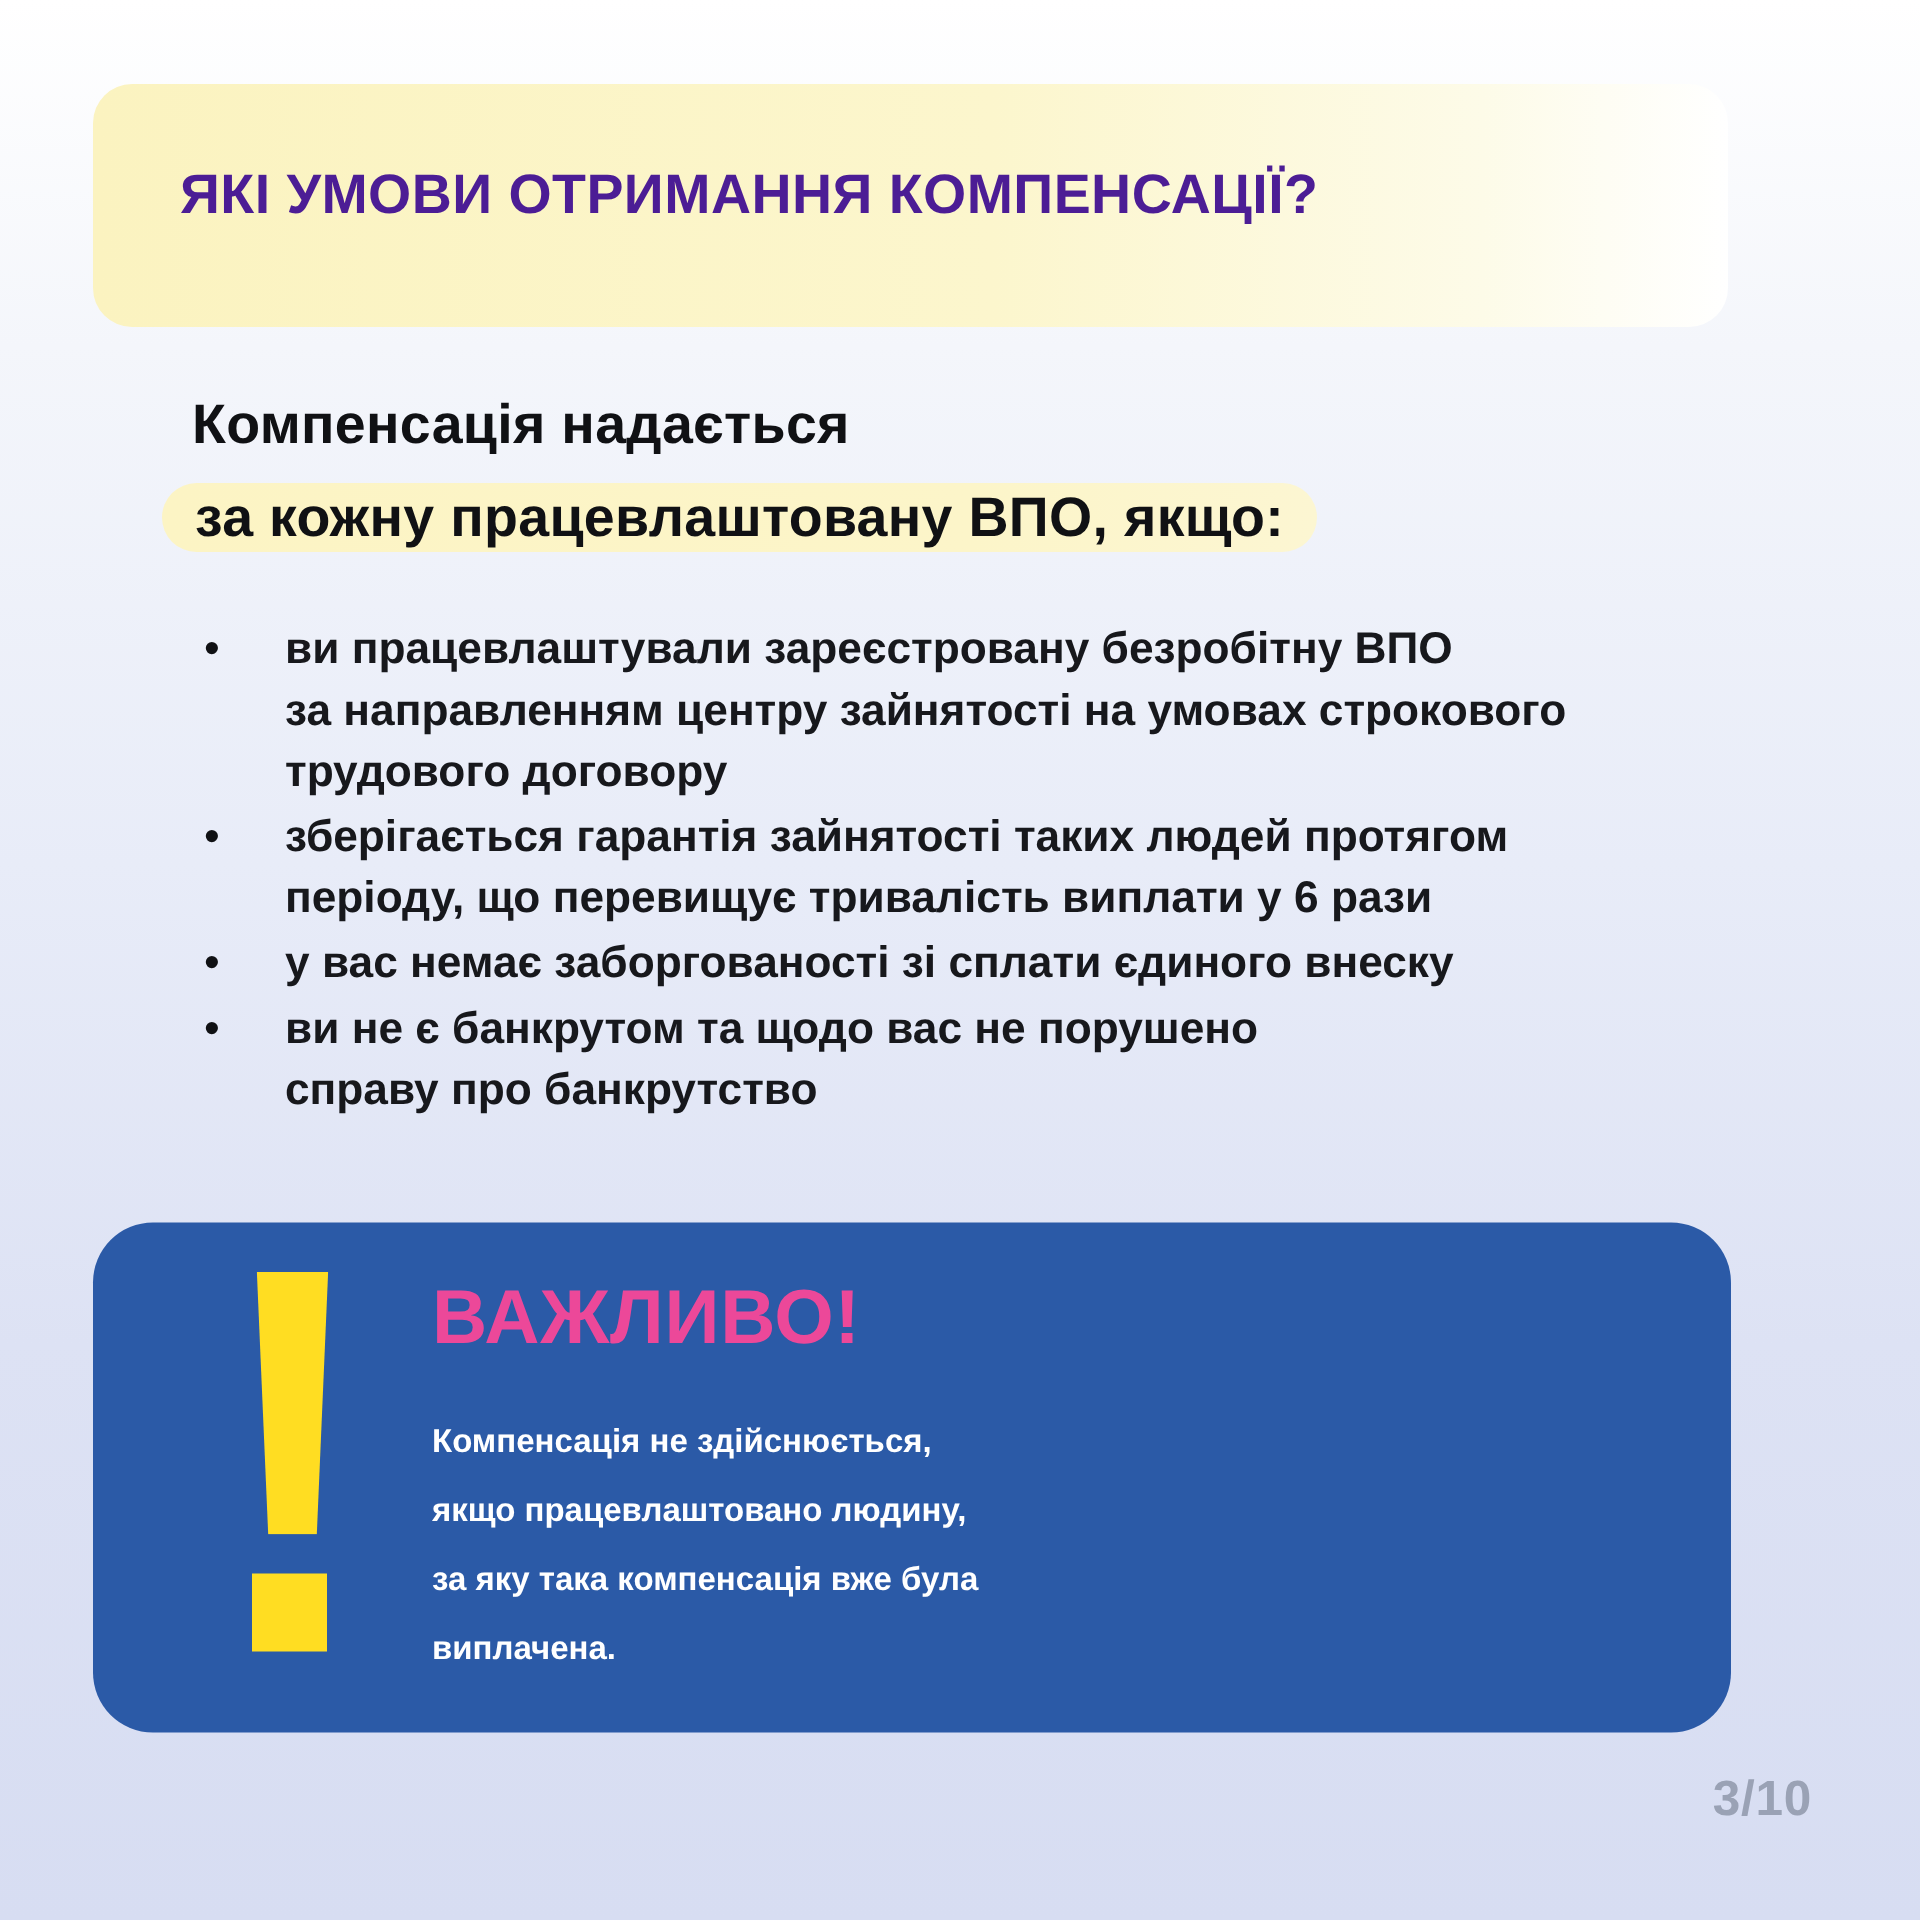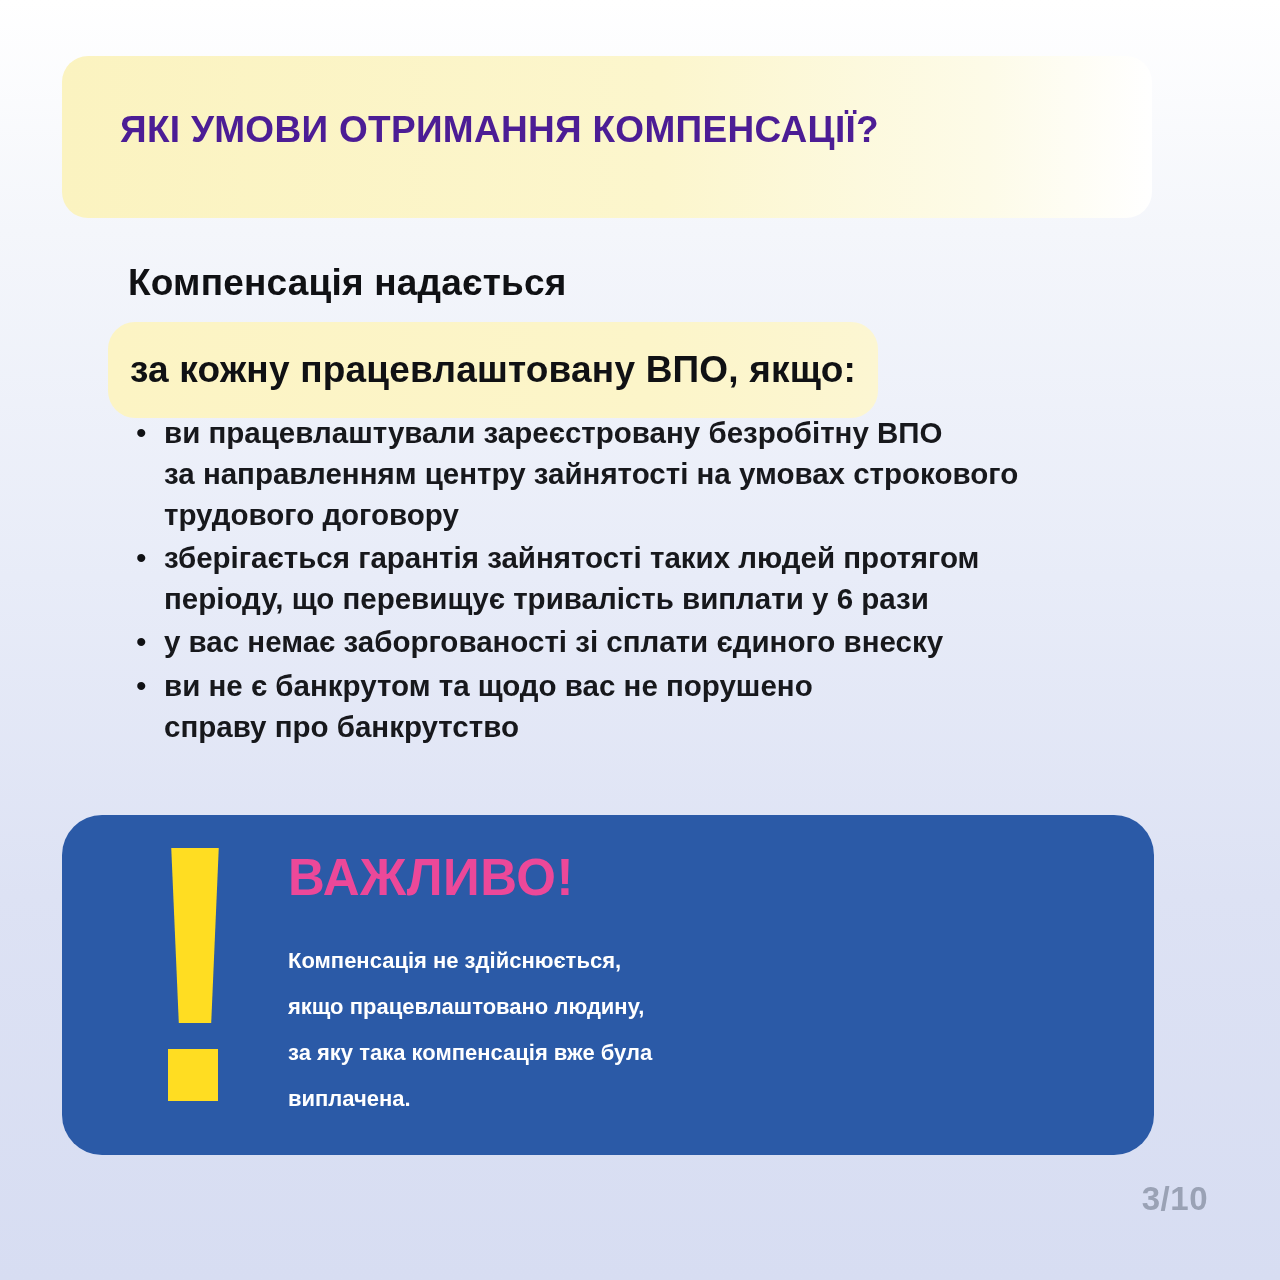--- a/index.html
+++ b/index.html
@@ -51,22 +51,22 @@
     top: 262px;
     color: #101114;
     font-size: 37px;
     font-weight: bold;
     letter-spacing: 0.2px;
   }
   .intro-line2-wrap {
     position: absolute;
     left: 108px;
     top: 322px;
-    height: 72px;
-    padding: 12px 22px;
+    height: 46px;
+    padding: 0 22px;
     display: flex;
     align-items: center;
     background: linear-gradient(90deg, #fcf4c4 0%, #fcf5c9 70%, #fcf6d2 100%);
     border-radius: 27px;
   }
   .intro-line2 {
     color: #101114;
     font-size: 37px;
     font-weight: bold;
     letter-spacing: 0.2px;
@@ -93,20 +93,21 @@
     line-height: 42px;
     text-align: left;
     padding-left: 6px;
   }
   .bullet-text {
     color: #17181c;
     font-size: 29.5px;
     font-weight: bold;
     line-height: 41px;
     white-space: pre-line;
+    margin-left: 26px;
   }
 
   
   .important-box {
     position: absolute;
     left: 62px;
     top: 815px;
     width: 1092px;
     height: 340px;
     background: #2b5aa7;

